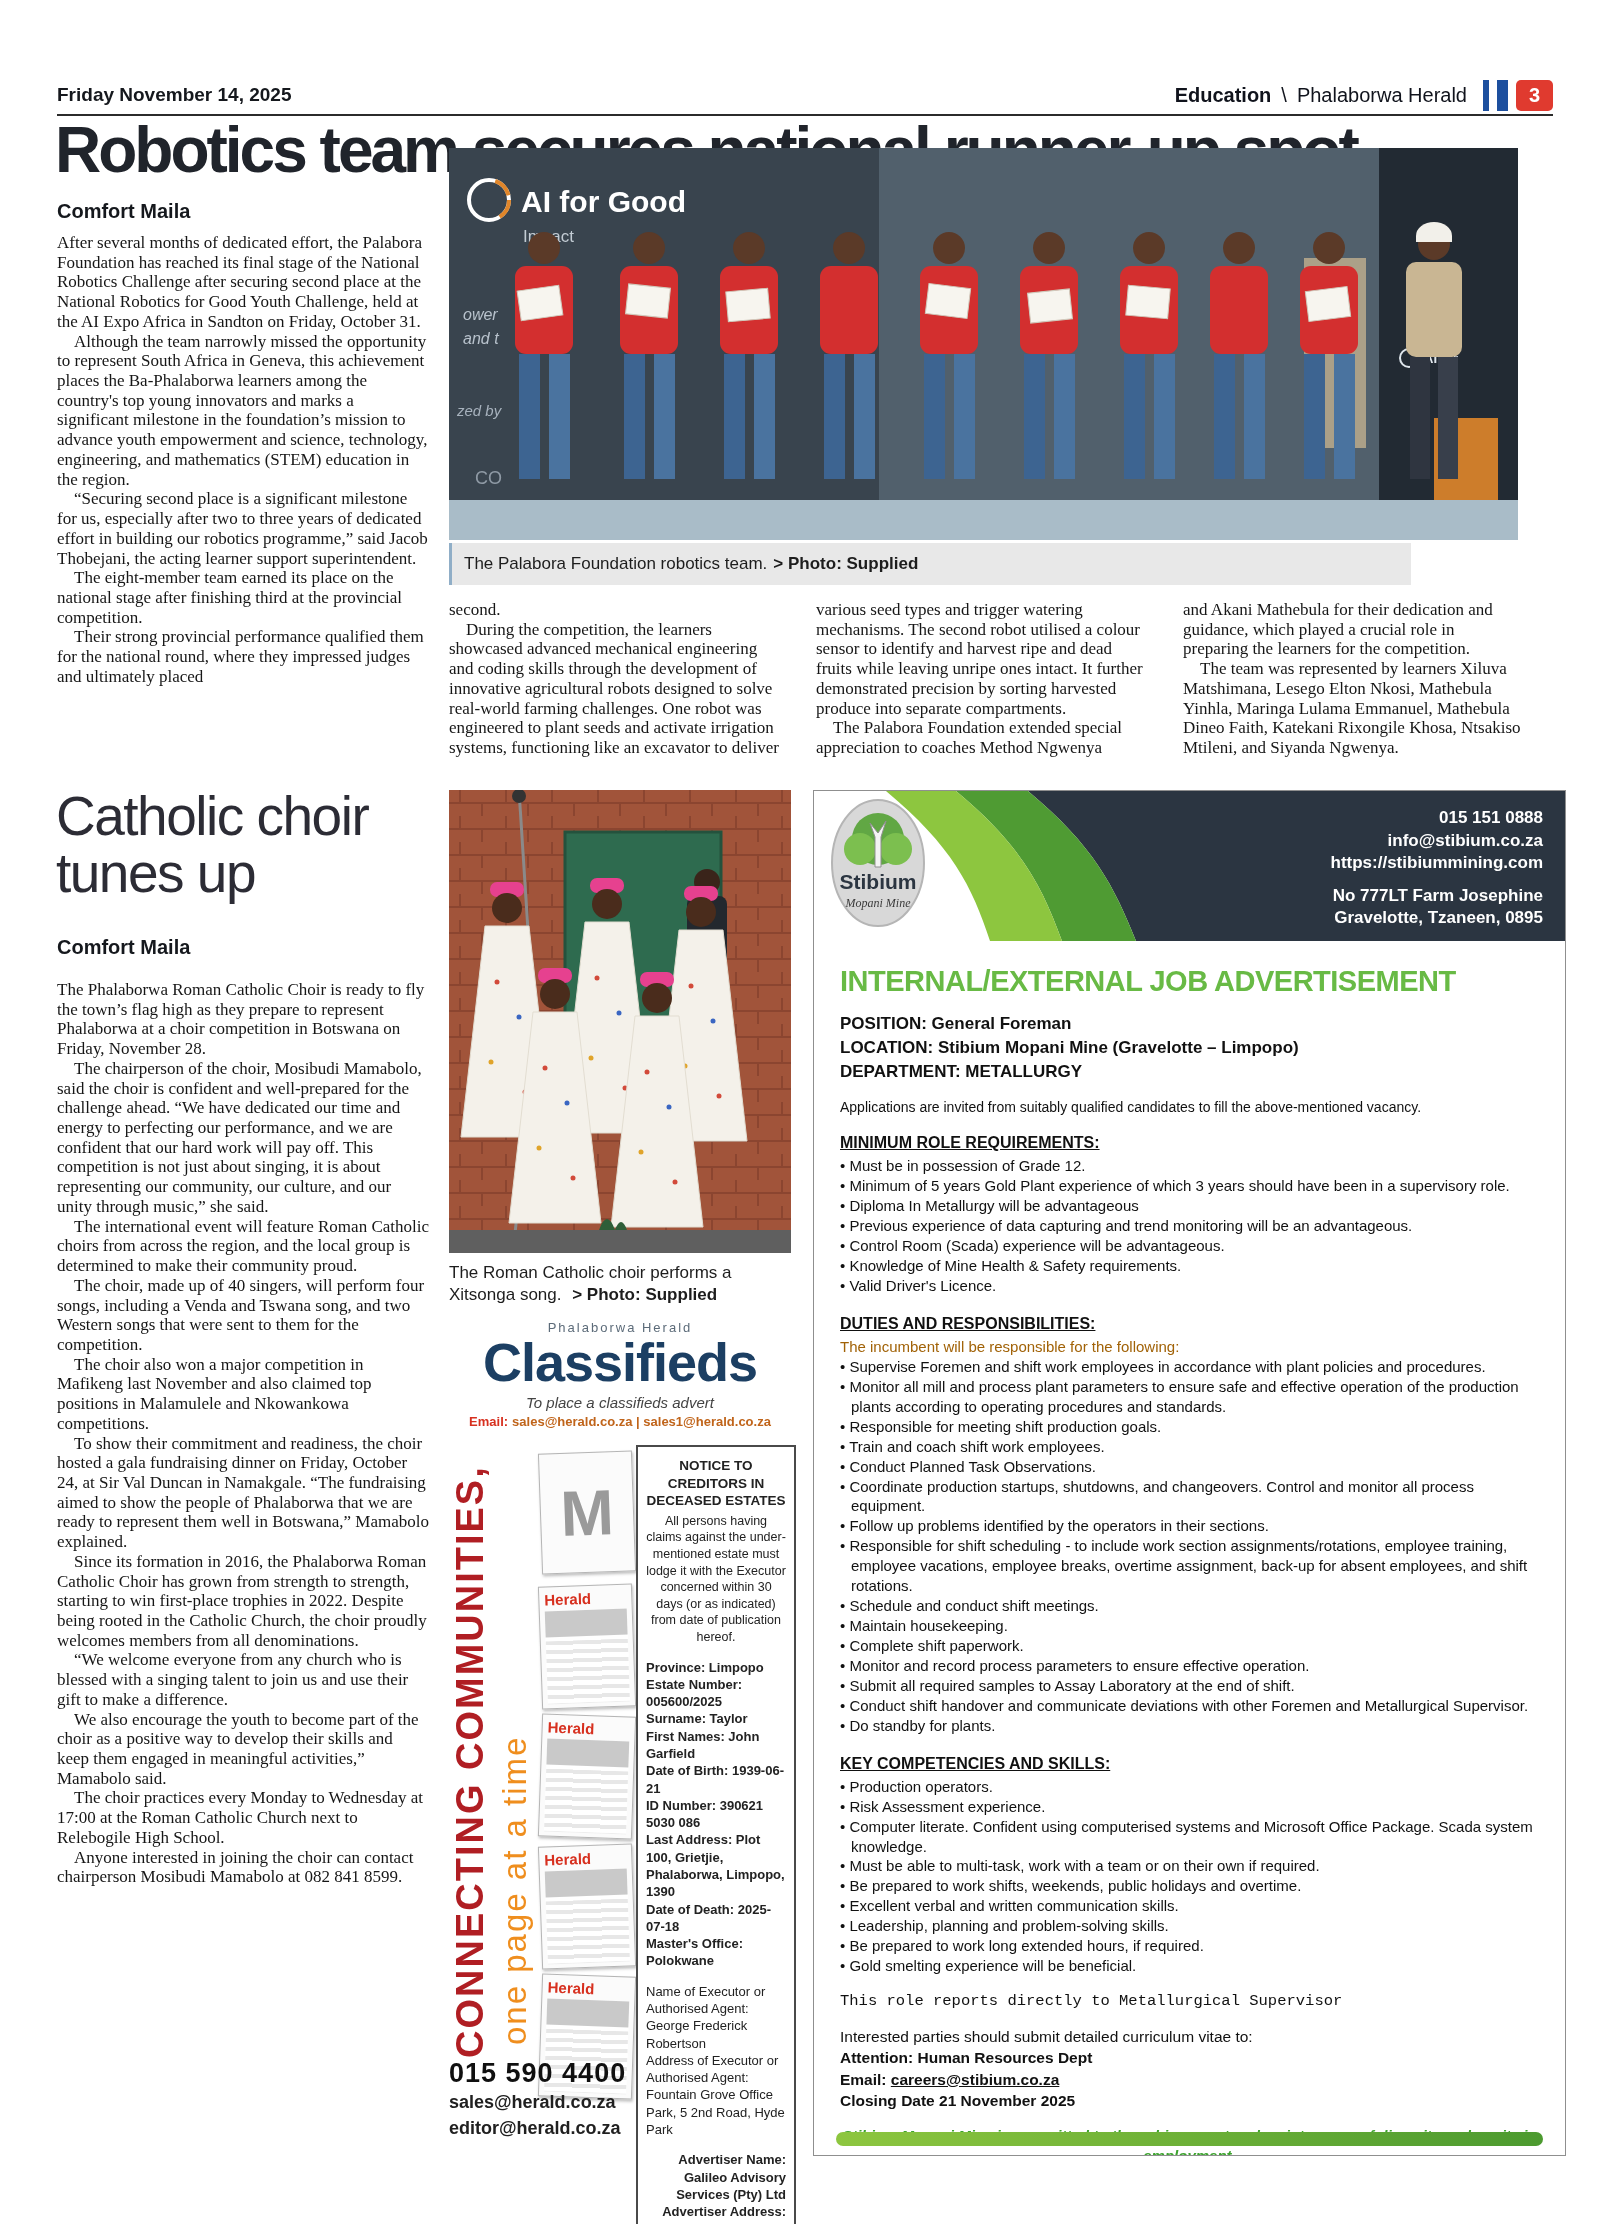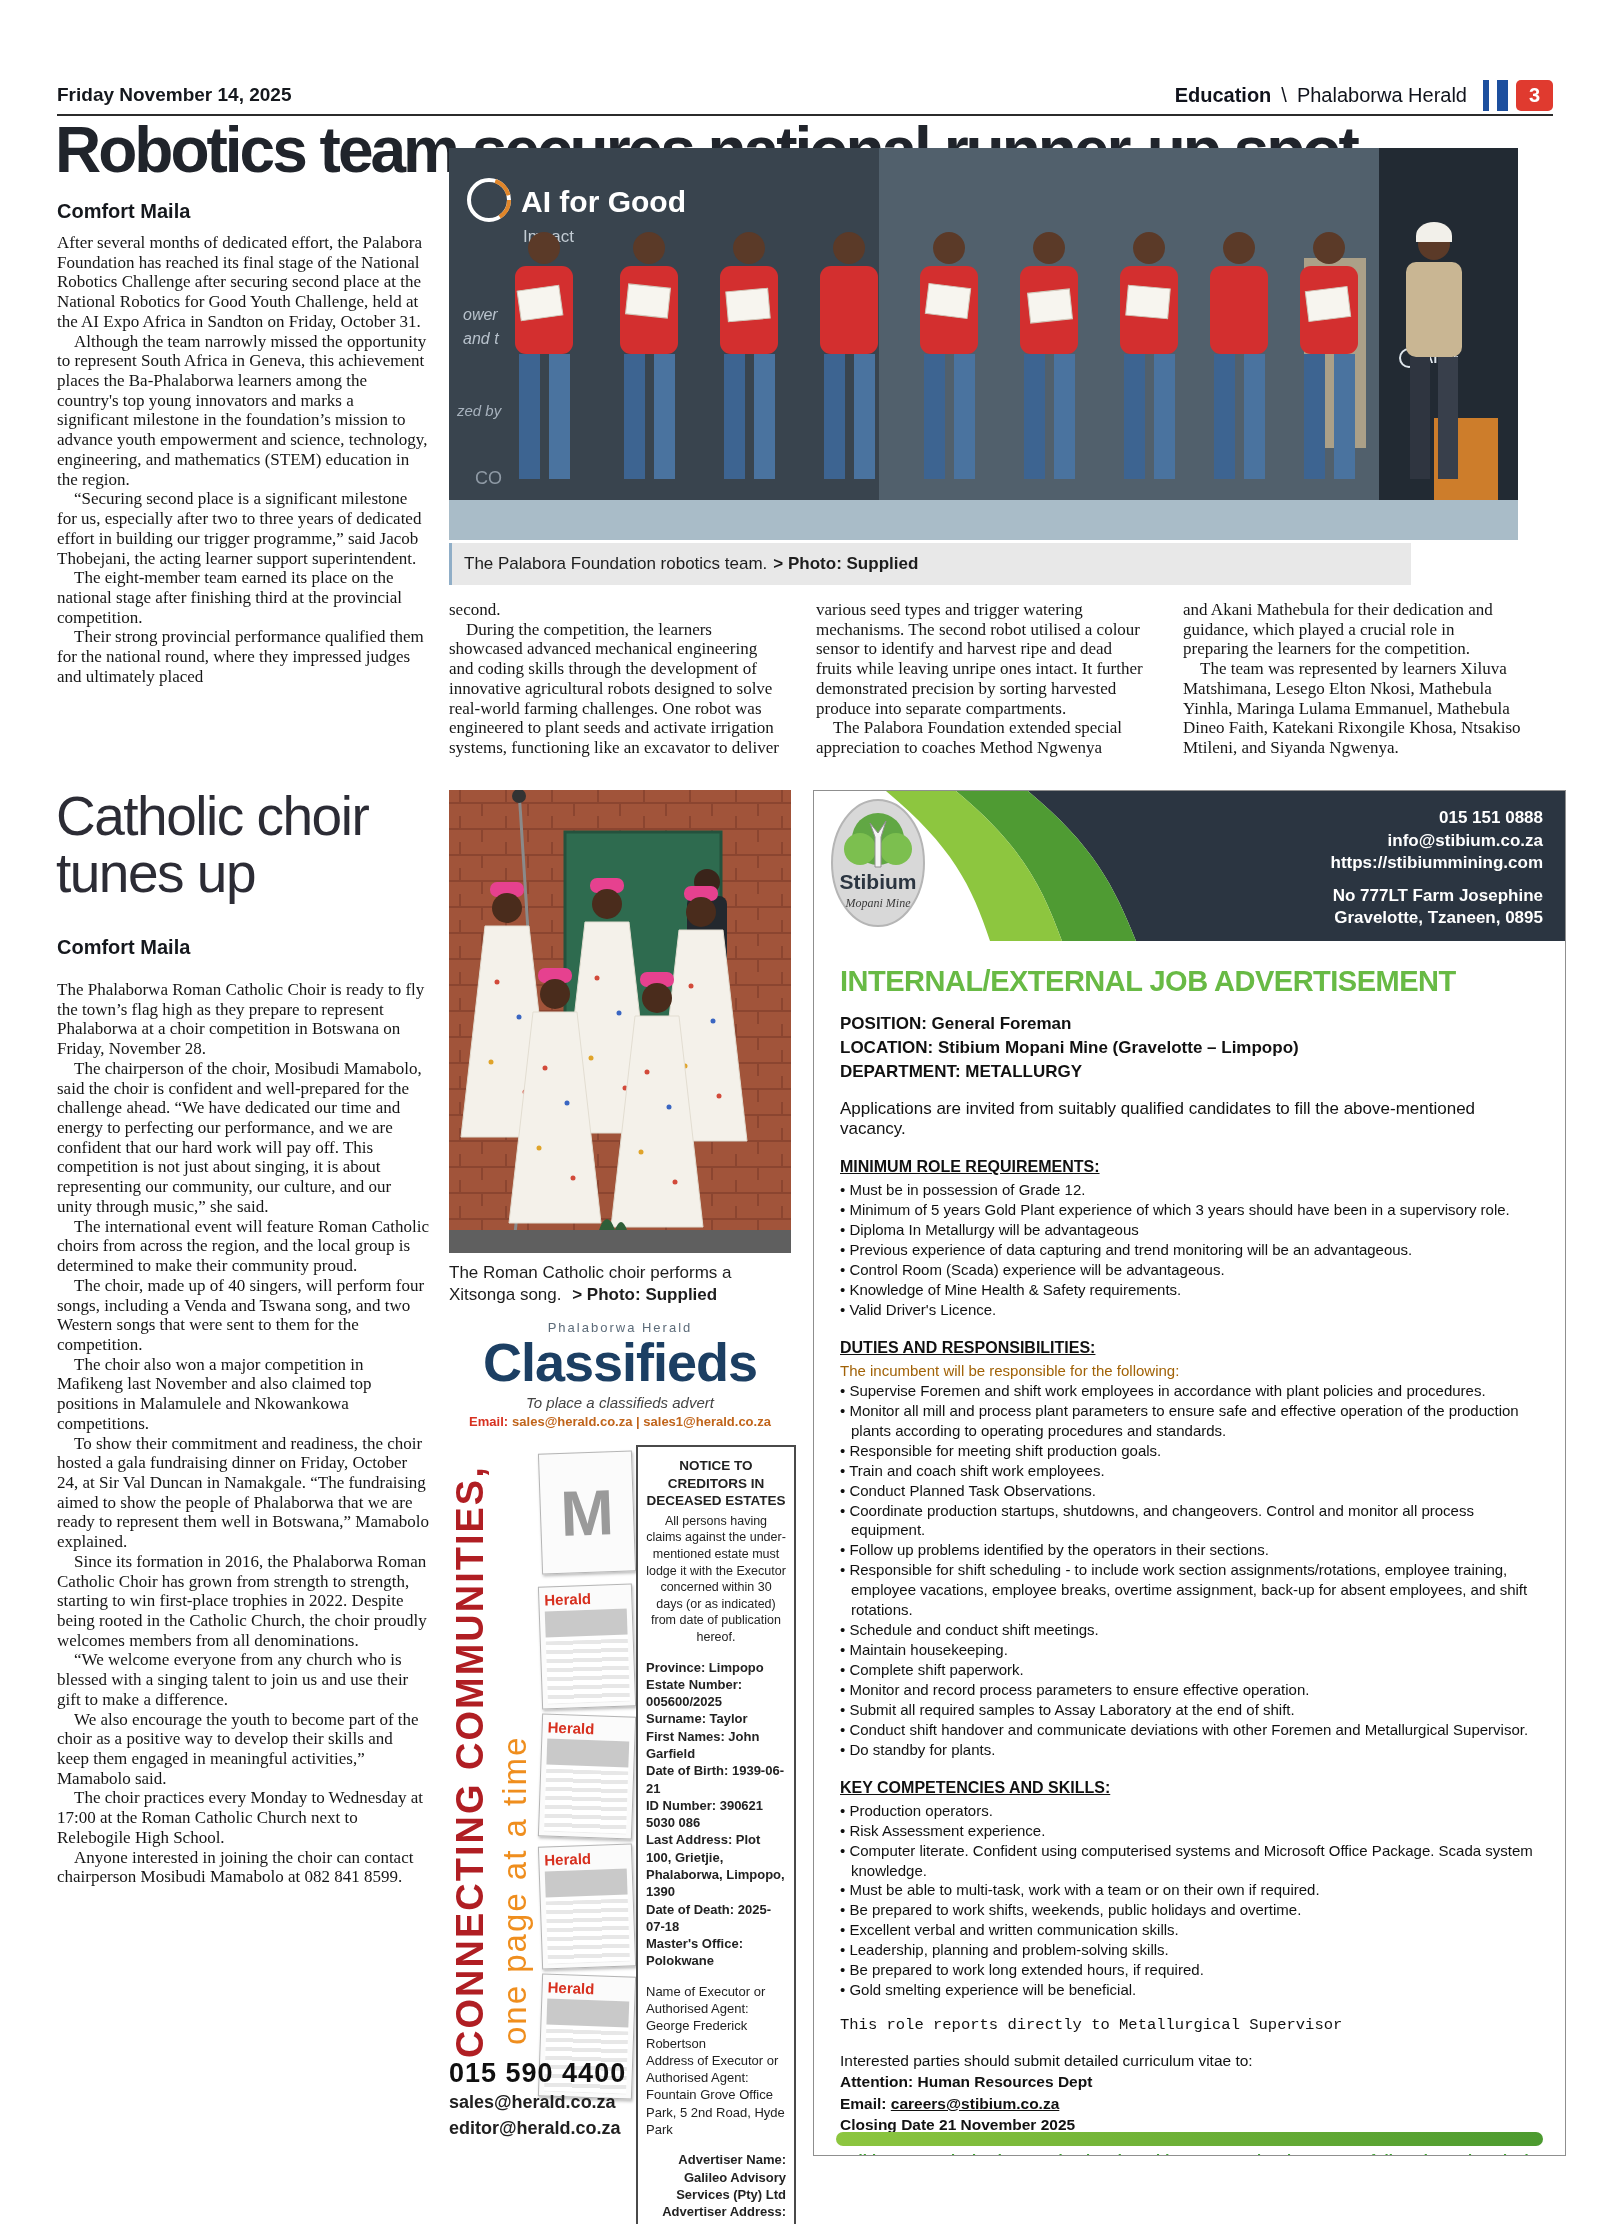--- a/index.html
+++ b/index.html
@@ -86,21 +86,21 @@
   .ad{left:813px;top:790px;width:753px;height:1366px;border:1px solid #8f8f8f;background:#fff;
       box-sizing:border-box;overflow:hidden;}
   .ad-header{position:relative;width:100%;height:150px;}
   .ad-contact{position:absolute;top:16px;right:22px;text-align:right;color:#fff;font-weight:bold;
               font-size:17px;line-height:1.33;}
   .ad-contact .addr{margin-top:10px;}
   .ad-logo{position:absolute;left:16px;top:6px;width:100px;}
   .ad-body{padding:0 26px;position:relative;}
   .ad-heading{color:#68ba45;font-size:29px;font-weight:bold;margin:24px 0 14px;letter-spacing:-0.5px;}
   .ad-pos{font-weight:bold;font-size:17px;line-height:1.4;color:#111;}
-  .ad-intro{font-size:17px;margin-top:16px;color:#111;}
+  .ad-intro{font-size:14px;margin-top:16px;color:#111;}
   .ad-sec{font-size:16px;font-weight:bold;text-decoration:underline;margin-top:19px;margin-bottom:4px;color:#111;}
   .ad-bullets div{font-size:15px;line-height:1.33;padding-left:11px;text-indent:-11px;color:#111;}
   .ad-bullets div::before{content:"• ";}
   .ad-plain{font-size:15px;line-height:1.33;color:#a16207;}
   .ad-reports{margin-top:16px;font-size:15.5px;color:#111;font-family:Liberation Mono, monospace;}
   .ad-apply{margin-top:16px;font-size:15.5px;line-height:1.38;color:#111;}
   .ad-apply .b{font-weight:bold;}
   .ad-link{font-weight:bold;text-decoration:underline;color:#111;}
   .ad-green{color:#3da32f;font-weight:bold;font-style:italic;text-align:center;margin-top:14px;
             font-size:15px;line-height:1.35;}
@@ -122,21 +122,21 @@
     <span class="hdr-page">3</span>
   </div>
   <div class="abs hdr-rule"></div>
 
   <h1 class="abs headline1" style="margin:0;">Robotics team secures national runner-up spot</h1>
   <div class="abs byline" style="left:57px;top:200px;">Comfort Maila</div>
 
   <div class="abs news-col" style="left:57px;top:233px;width:372px;">
       <p>After several months of dedicated effort, the Palabora Foundation has reached its final stage of the National Robotics Challenge after securing second place at the National Robotics for Good Youth Challenge, held at the AI Expo Africa in Sandton on Friday, October 31.</p>
       <p>Although the team narrowly missed the opportunity to represent South Africa in Geneva, this achievement places the Ba-Phalaborwa learners among the country's top young innovators and marks a significant milestone in the foundation’s mission to advance youth empowerment and science, technology, engineering, and mathematics (STEM) education in the region.</p>
-      <p>“Securing second place is a significant milestone for us, especially after two to three years of dedicated effort in building our trigger programme,” said Jacob Thobejani, the acting learner support superintendent.</p>
+      <p>“Securing second place is a significant milestone for us, especially after two to three years of dedicated effort in building our robotics programme,” said Jacob Thobejani, the acting learner support superintendent.</p>
       <p>The eight-member team earned its place on the national stage after finishing third at the provincial competition.</p>
       <p>Their strong provincial performance qualified them for the national round, where they impressed judges and ultimately placed</p>
     </div>
 
   <div class="abs" style="left:449px;top:148px;width:1069px;height:392px;">
     <svg width="1069" height="392" viewBox="0 0 1069 392">
       <defs>
         <g id="fig">
           <circle cx="0" cy="100" r="16" fill="#5b3a28"></circle>
           <rect x="-29" y="118" width="58" height="88" rx="11" fill="#d32f2f"></rect>

